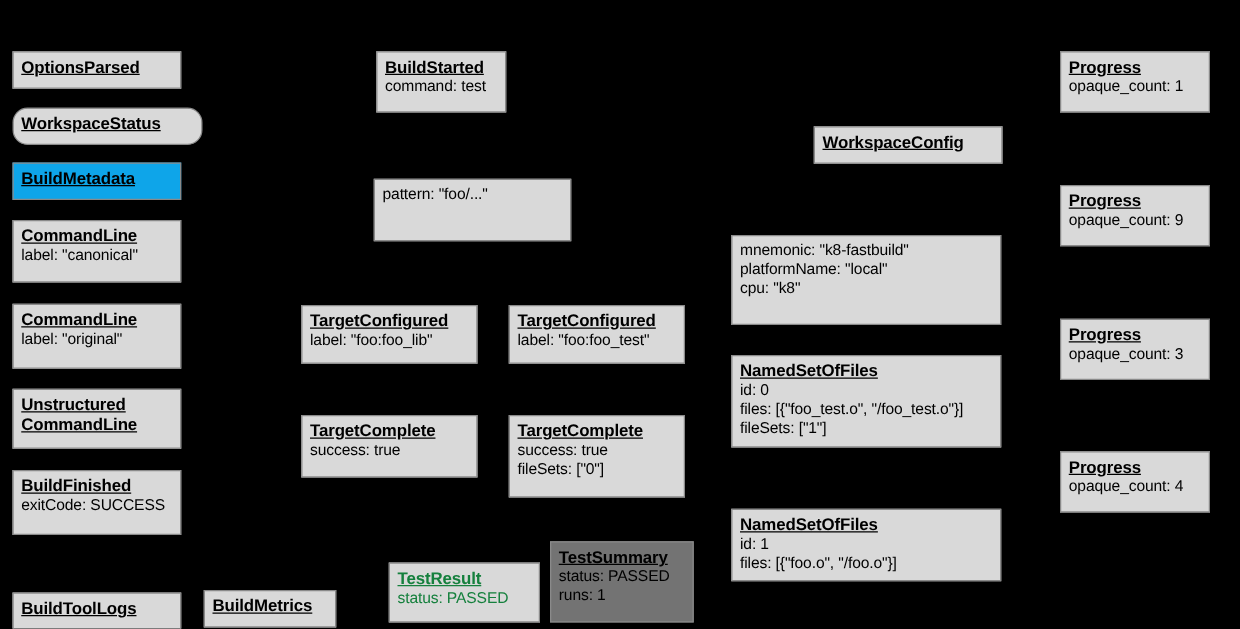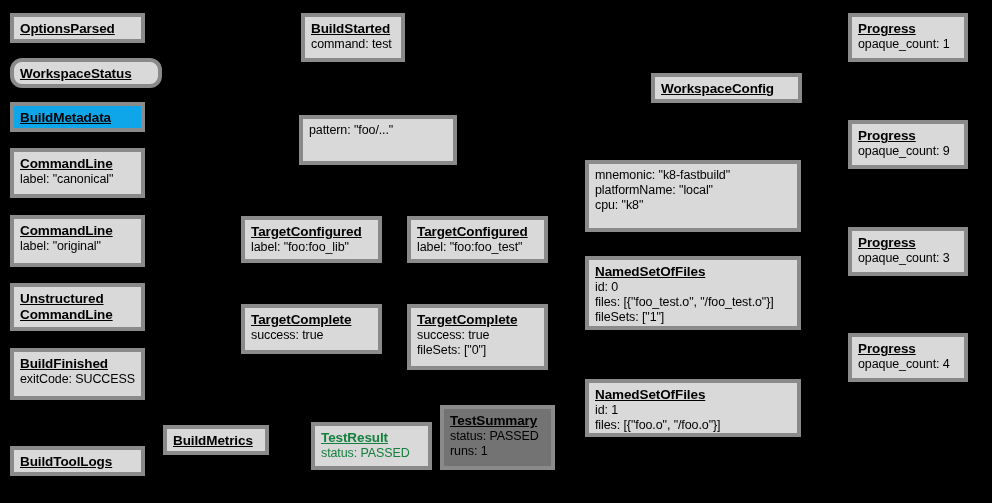--- a/index.html
+++ b/index.html
@@ -13,23 +13,24 @@
     width: 992px;
     height: 503px;
     background: #000000;
     overflow: hidden;
     font-family: "Liberation Sans", sans-serif;
   }
   .node {
     position: absolute;
     box-sizing: border-box;
     background: #d9d9d9;
-    border: 4px solid #a21caf;
+    border: 1px solid #a21caf;
     padding: 4px 9px 5px 6px;
     color: #000000;
+    margin-top: 28px;
   }
   .node-title {
     font-size: 13.5px;
     font-weight: bold;
     text-decoration: underline;
     line-height: 16px;
     white-space: pre;
     letter-spacing: -0.1px;
   }
   .node-attrs {
@@ -69,21 +70,21 @@
       <div class="node-title">Unstructured
 CommandLine</div>
     </div>
     <div class="node" style="left: 10px; top: 348px; width: 135px; height: 52px; background: rgb(217, 217, 217); border-color: rgb(138, 138, 138); color: rgb(0, 0, 0);">
       <div class="node-title">BuildFinished</div>
       <div class="node-attrs"><span class="attr-line">exitCode: SUCCESS</span></div>
     </div>
     <div class="node" style="left: 10px; top: 446px; width: 135px; height: 30px; background: rgb(217, 217, 217); border-color: rgb(138, 138, 138); color: rgb(0, 0, 0);">
       <div class="node-title">BuildToolLogs</div>
     </div>
-    <div class="node" style="left: 163px; top: 425px; width: 106px; height: 30px; background: rgb(217, 217, 217); border-color: rgb(138, 138, 138); color: rgb(0, 0, 0);">
+    <div class="node" style="left: 163px; top: 444px; width: 106px; height: 30px; background: rgb(217, 217, 217); border-color: rgb(138, 138, 138); color: rgb(0, 0, 0);">
       <div class="node-title">BuildMetrics</div>
     </div>
     <div class="node" style="left: 301px; top: 13px; width: 104px; height: 49px; background: rgb(217, 217, 217); border-color: rgb(138, 138, 138); color: rgb(0, 0, 0);">
       <div class="node-title">BuildStarted</div>
       <div class="node-attrs"><span class="attr-line">command: test</span></div>
     </div>
     <div class="node" style="left: 299px; top: 115px; width: 158px; height: 50px; background: rgb(217, 217, 217); border-color: rgb(138, 138, 138); color: rgb(0, 0, 0);">
       <div class="node-attrs"><span class="attr-line">pattern: "foo/..."</span></div>
     </div>
     <div class="node" style="left: 241px; top: 216px; width: 141px; height: 47px; background: rgb(217, 217, 217); border-color: rgb(138, 138, 138); color: rgb(0, 0, 0);">

